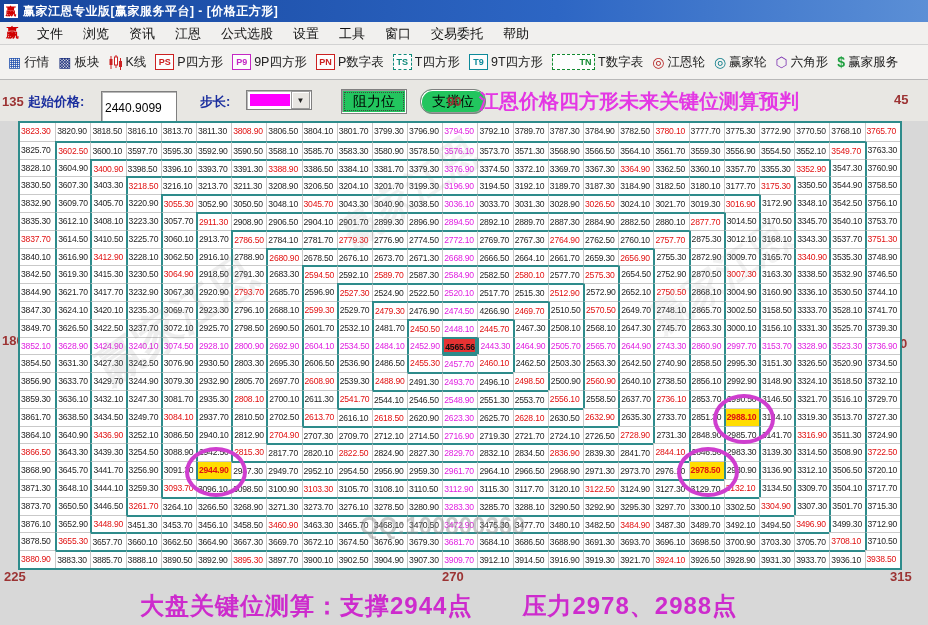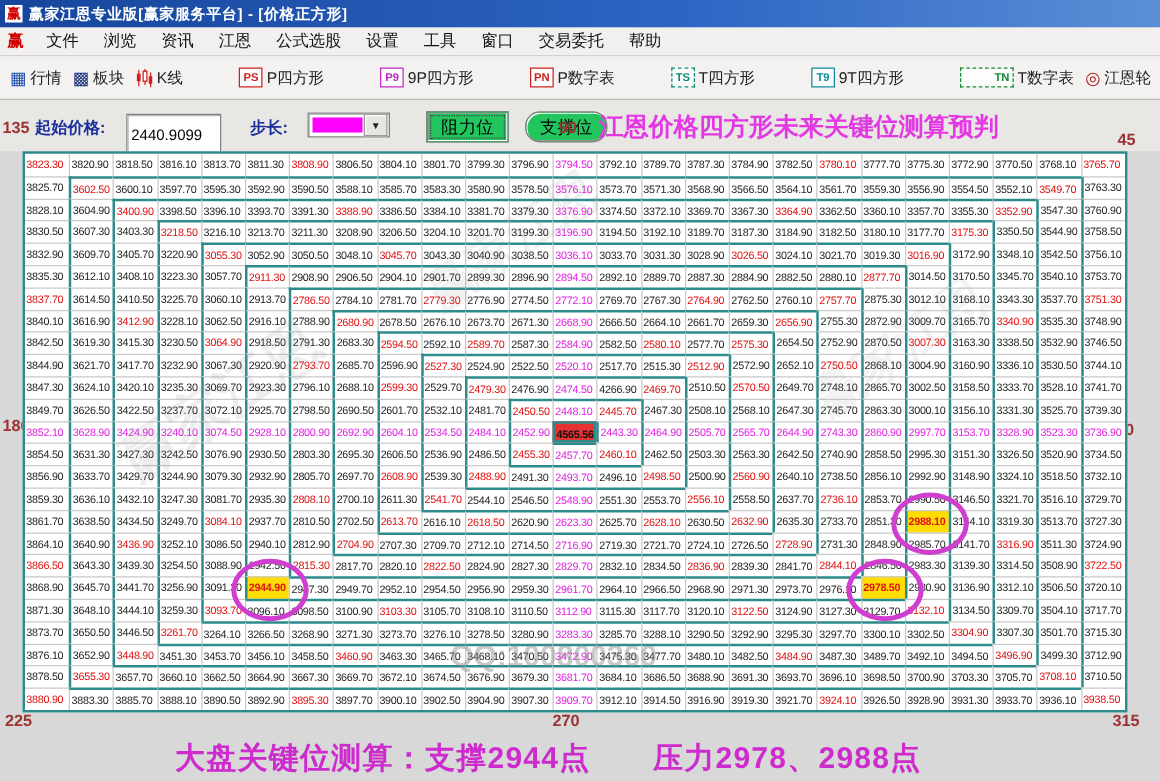--- a/index.html
+++ b/index.html
@@ -20,21 +20,21 @@
   .menu-logo{color:#d00000;font-weight:bold;font-size:13px;margin:0 8px 0 6px;}
   .menu-item{font-size:13px;color:#111;padding:2px 10px;cursor:default;}
 
   
   .toolbar{position:absolute;left:0;top:45px;width:928px;height:35px;background:#f3f2f0;
     border-bottom:1px solid #b9b9b9;display:flex;align-items:center;padding-left:8px;box-sizing:border-box;}
   .tool{display:flex;align-items:center;margin-right:9px;cursor:default;}
   .tool .tlabel{font-size:12.5px;color:#222;margin-left:3px;white-space:nowrap;}
   .tglyph{font-size:14px;line-height:14px;font-weight:bold;}
   .badge{display:inline-flex;align-items:center;justify-content:center;width:17px;height:14px;
-    font-size:9px;font-weight:bold;border:1px solid;background:#fdfdfd;margin-left:36px;}
+    font-size:9px;font-weight:bold;border:1px solid;background:#fdfdfd;}
   .badge.dashed{border-style:dashed;}
 
   
   .controls{position:absolute;left:0;top:80px;width:928px;height:41px;background:#e8e7e3;}
   .ctl-label{position:absolute;font-size:13px;font-weight:bold;color:#1a2e9e;top:13px;}
   .lbl-start{left:28px;}
   .lbl-step{left:200px;}
   .price-input{position:absolute;left:101px;top:11px;width:76px;height:33px;border:1px solid #7f7f7f;
     box-shadow:inset 1px 1px 0 #b9b9b9;background:#fff;font-size:12px;padding:0 3px;box-sizing:border-box;font-family:inherit;}
   .combo{position:absolute;left:246px;top:10px;width:66px;height:20px;background:#fff;border:1px solid #7f7f7f;
@@ -46,21 +46,21 @@
   .btn{position:absolute;top:9px;height:25px;width:66px;background:#22c55e;border:1px solid #808080;
     box-shadow:inset 1px 1px 0 #ffffff, inset -1px -1px 0 #9a9a9a;font-size:14px;color:#000;
     font-family:inherit;padding:0;}
   .btn-res{left:341px;outline:1px dotted #444;outline-offset:-4px;
     box-shadow:inset -1px -1px 0 #ffffff, inset 1px 1px 0 #9a9a9a;}
   .btn-sup{left:420px;border-radius:12px;}
   .heading{position:absolute;left:479px;top:8px;font-size:20px;font-weight:bold;color:#e437e4;white-space:nowrap;}
 
   
   .al{position:absolute;font-size:13px;font-weight:bold;color:#9c3333;}
-  .al-tl{left:2px;top:94px;}   .al-tc{left:447px;top:94px;}  .al-tr{left:894px;top:104px;}
+  .al-tl{left:2px;top:94px;}   .al-tc{left:447px;top:94px;}  .al-tr{left:894px;top:92px;}
   .al-ml{left:2px;top:333px;}  .al-mr{left:900px;top:336px;}
   .al-bl{left:4px;top:569px;}  .al-bc{left:442px;top:569px;} .al-br{left:890px;top:569px;}
 
   
   #grid{position:absolute;left:18px;top:121px;display:grid;grid-template-columns:repeat(25,35.2px);
     grid-auto-rows:17.8px;border:2px solid #2e8b8b;background:#ffffff;}
   .cell{box-sizing:border-box;border-top:1px solid #c9c9c9;border-left:1px solid #c9c9c9;
     font-size:8.6px;letter-spacing:-0.2px;color:#1f1f1f;line-height:16px;padding-left:1px;
     white-space:nowrap;overflow:hidden;}
   .cell.r0{border-top:none;}  .cell.c0{border-left:none;}

